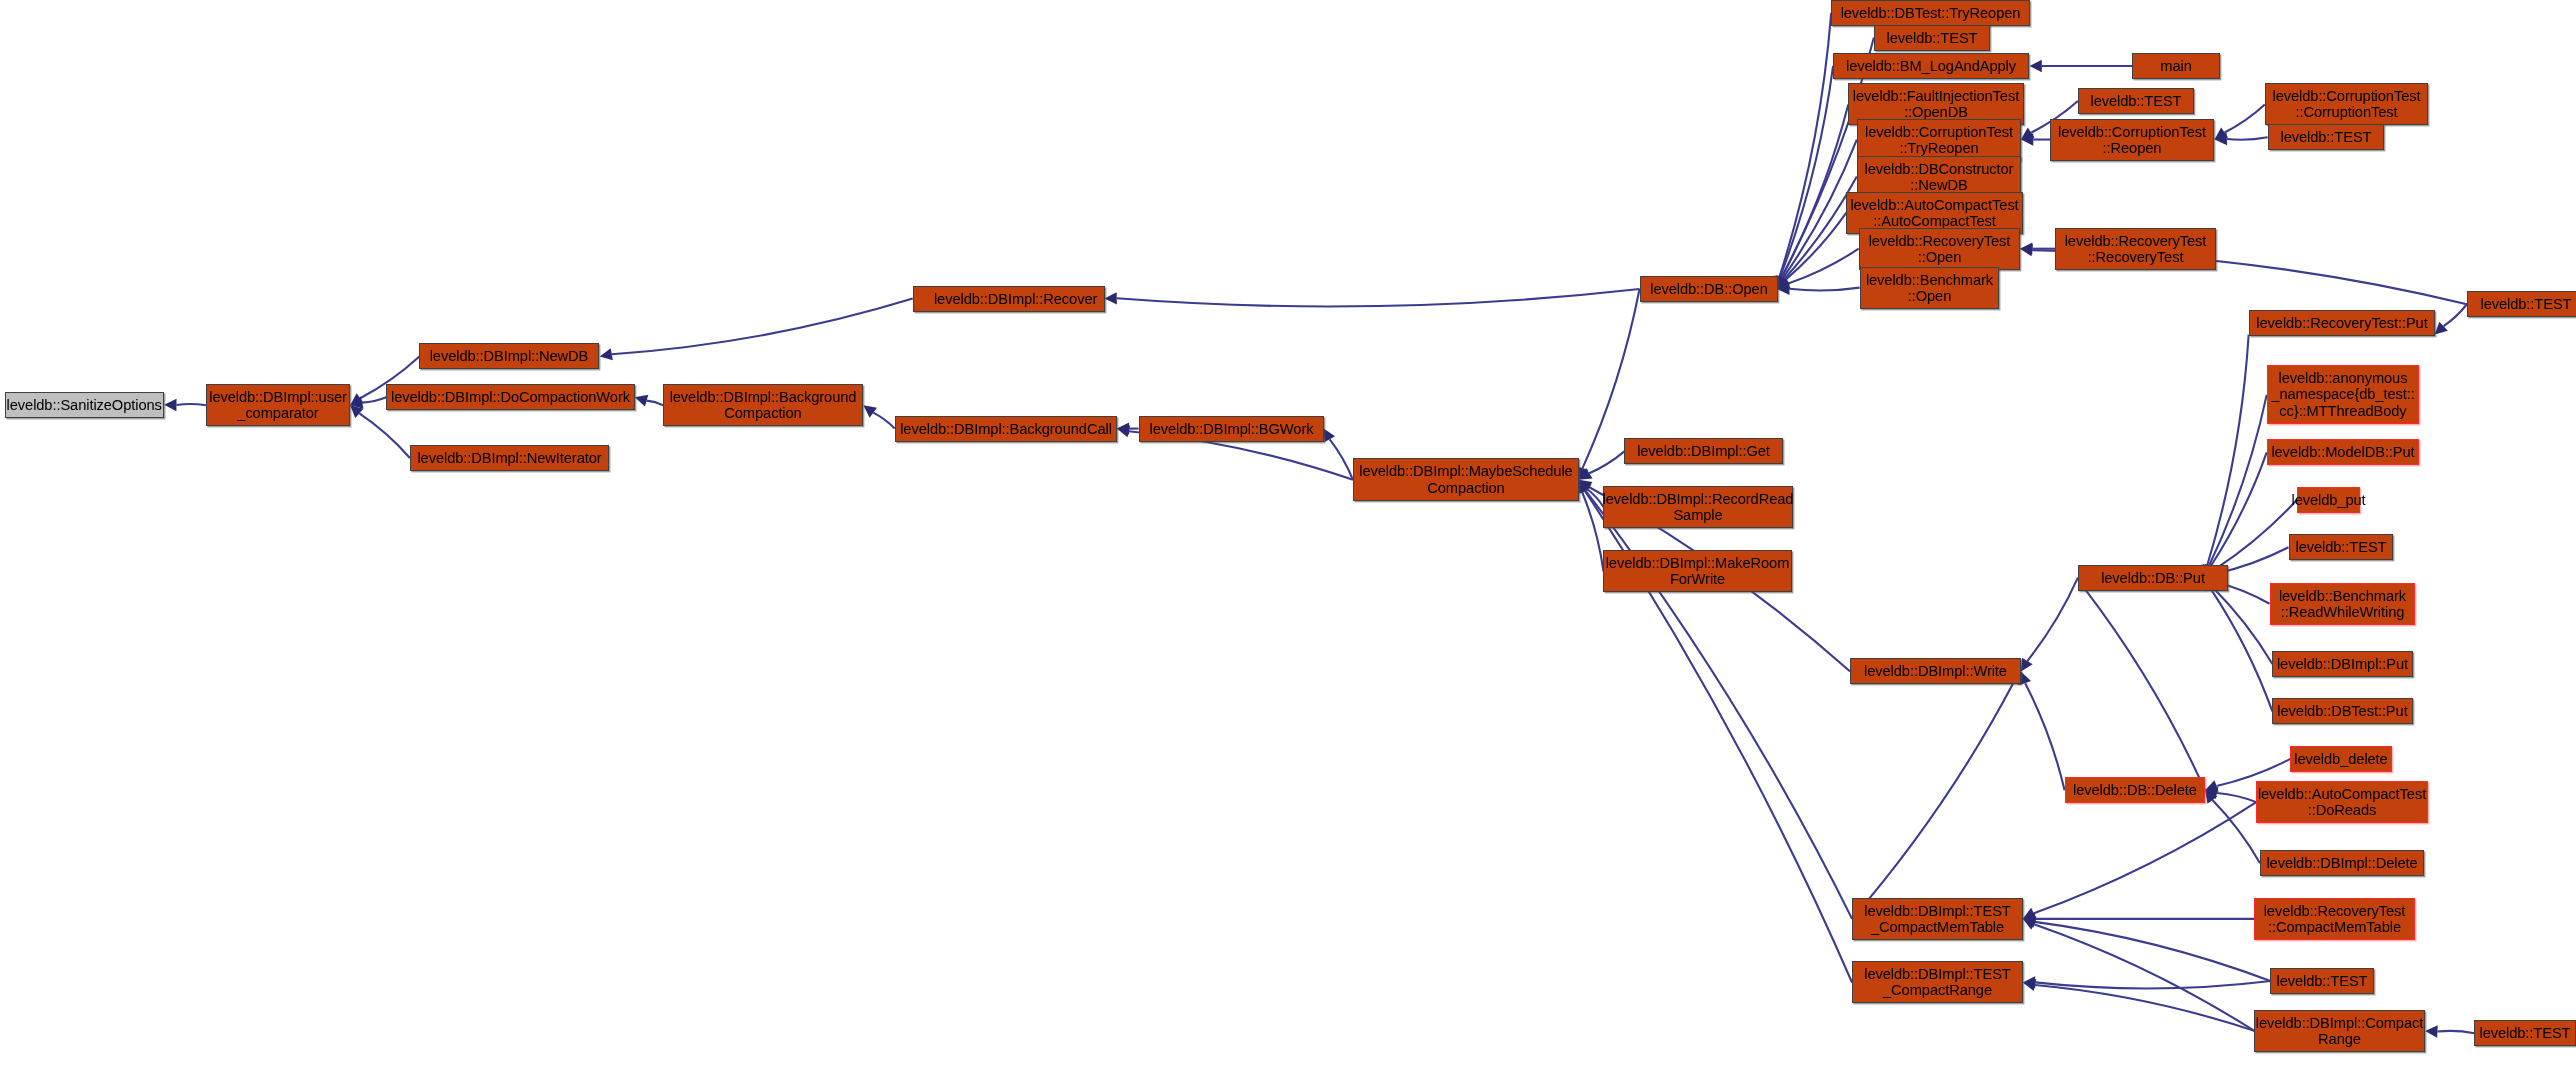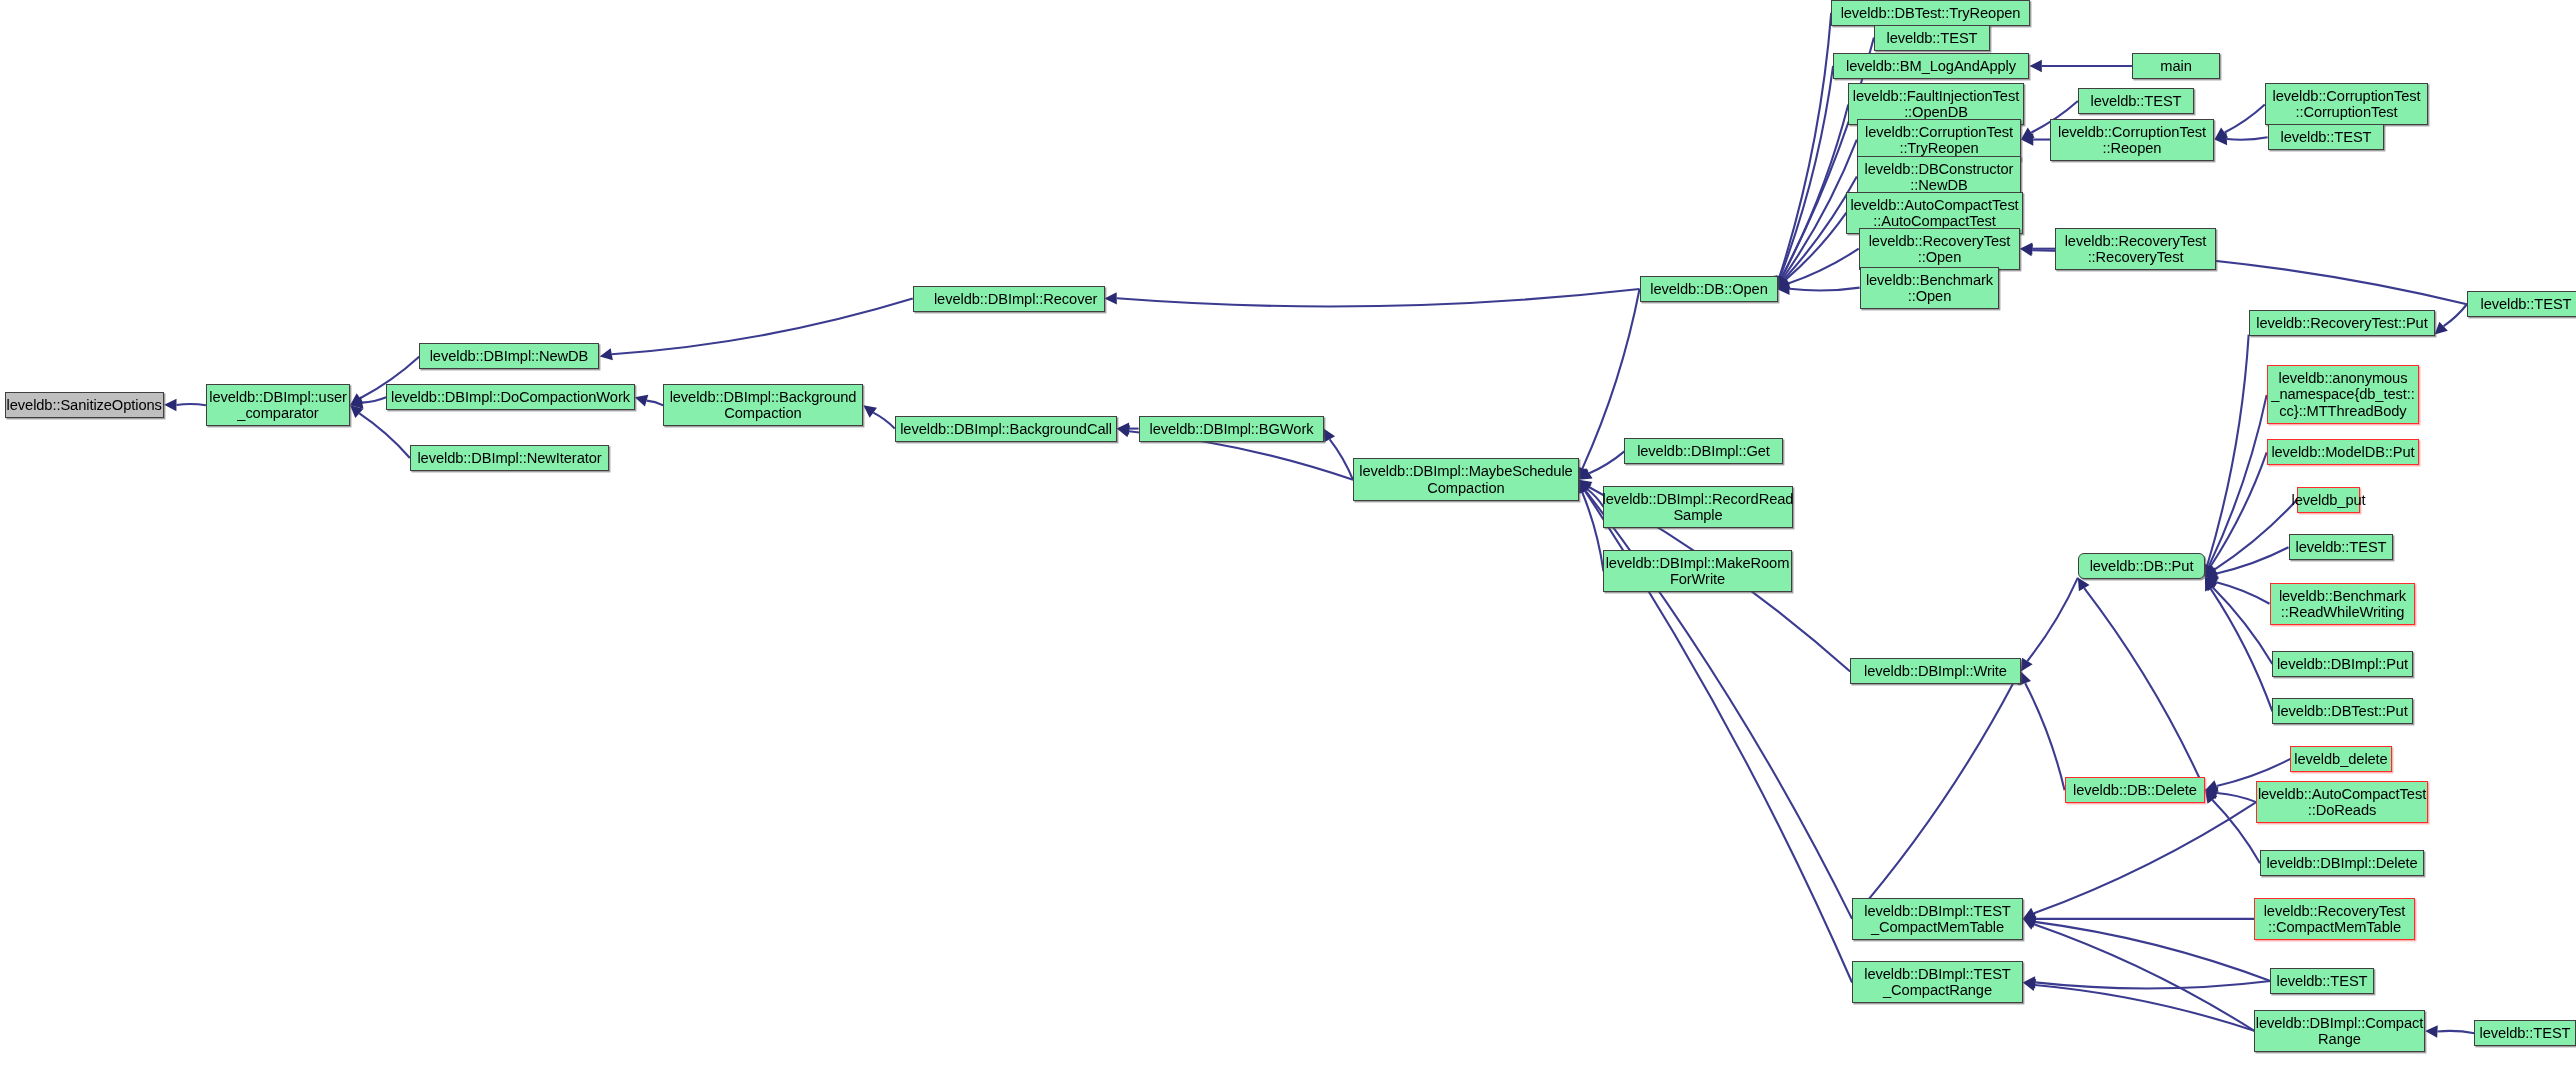--- a/index.html
+++ b/index.html
@@ -32,21 +32,21 @@
     fill: #2a2a72;
     stroke: none;
   }
   .gnode {
     position: absolute;
     box-sizing: border-box;
     display: flex;
     align-items: center;
     justify-content: center;
     text-align: center;
-    background: #86efac;
+    background: #c2410c;
     border: 1.4px solid #404040;
     color: #000000;
     font-size: 14.7px;
     line-height: 1.12;
     letter-spacing: -0.1px;
     padding: 0.9px 2.8px;
     white-space: pre-line;
     box-shadow: 1.4px 1.4px 0 0 rgba(80,80,80,0.55);
   }
   .gnode.root {
@@ -192,21 +192,21 @@
       <div class="gnode" style="left: 1139px; top: 416px; width: 185px; height: 26px;">leveldb::DBImpl::BGWork</div>
       <div class="gnode" style="left: 1353px; top: 458px; width: 226px; height: 43px;">leveldb::DBImpl::MaybeSchedule
 Compaction</div>
       <div class="gnode" style="left: 1624px; top: 438px; width: 159px; height: 26px;">leveldb::DBImpl::Get</div>
       <div class="gnode" style="left: 1603px; top: 486px; width: 190px; height: 42px;">leveldb::DBImpl::RecordRead
 Sample</div>
       <div class="gnode" style="left: 1603px; top: 550px; width: 189px; height: 42px;">leveldb::DBImpl::MakeRoom
 ForWrite</div>
       <div class="gnode" style="left: 1640px; top: 276px; width: 138px; height: 26px; text-align: right;">leveldb::DB::Open</div>
       <div class="gnode" style="left: 1850px; top: 658px; width: 171px; height: 26px;">leveldb::DBImpl::Write</div>
-      <div class="gnode" style="left: 2078px; top: 553px; width: 127px; height: 26px; border-radius: 6px;">leveldb::DB::Put</div>
+      <div class="gnode" style="left: 2078px; top: 565px; width: 150px; height: 26px;">leveldb::DB::Put</div>
       <div class="gnode redref" style="left: 2065px; top: 777px; width: 140px; height: 26px;">leveldb::DB::Delete</div>
       <div class="gnode" style="left: 1831px; top: 0px; width: 199px; height: 26px;">leveldb::DBTest::TryReopen</div>
       <div class="gnode" style="left: 1874px; top: 25px; width: 116px; height: 26px;">leveldb::TEST</div>
       <div class="gnode" style="left: 1833px; top: 53px; width: 196px; height: 26px;">leveldb::BM_LogAndApply</div>
       <div class="gnode" style="left: 2132px; top: 53px; width: 88px; height: 26px;">main</div>
       <div class="gnode" style="left: 1848px; top: 83px; width: 176px; height: 42px;">leveldb::FaultInjectionTest
 ::OpenDB</div>
       <div class="gnode" style="left: 1857px; top: 119px; width: 164px; height: 42px;">leveldb::CorruptionTest
 ::TryReopen</div>
       <div class="gnode" style="left: 2078px; top: 88px; width: 116px; height: 26px;">leveldb::TEST</div>

